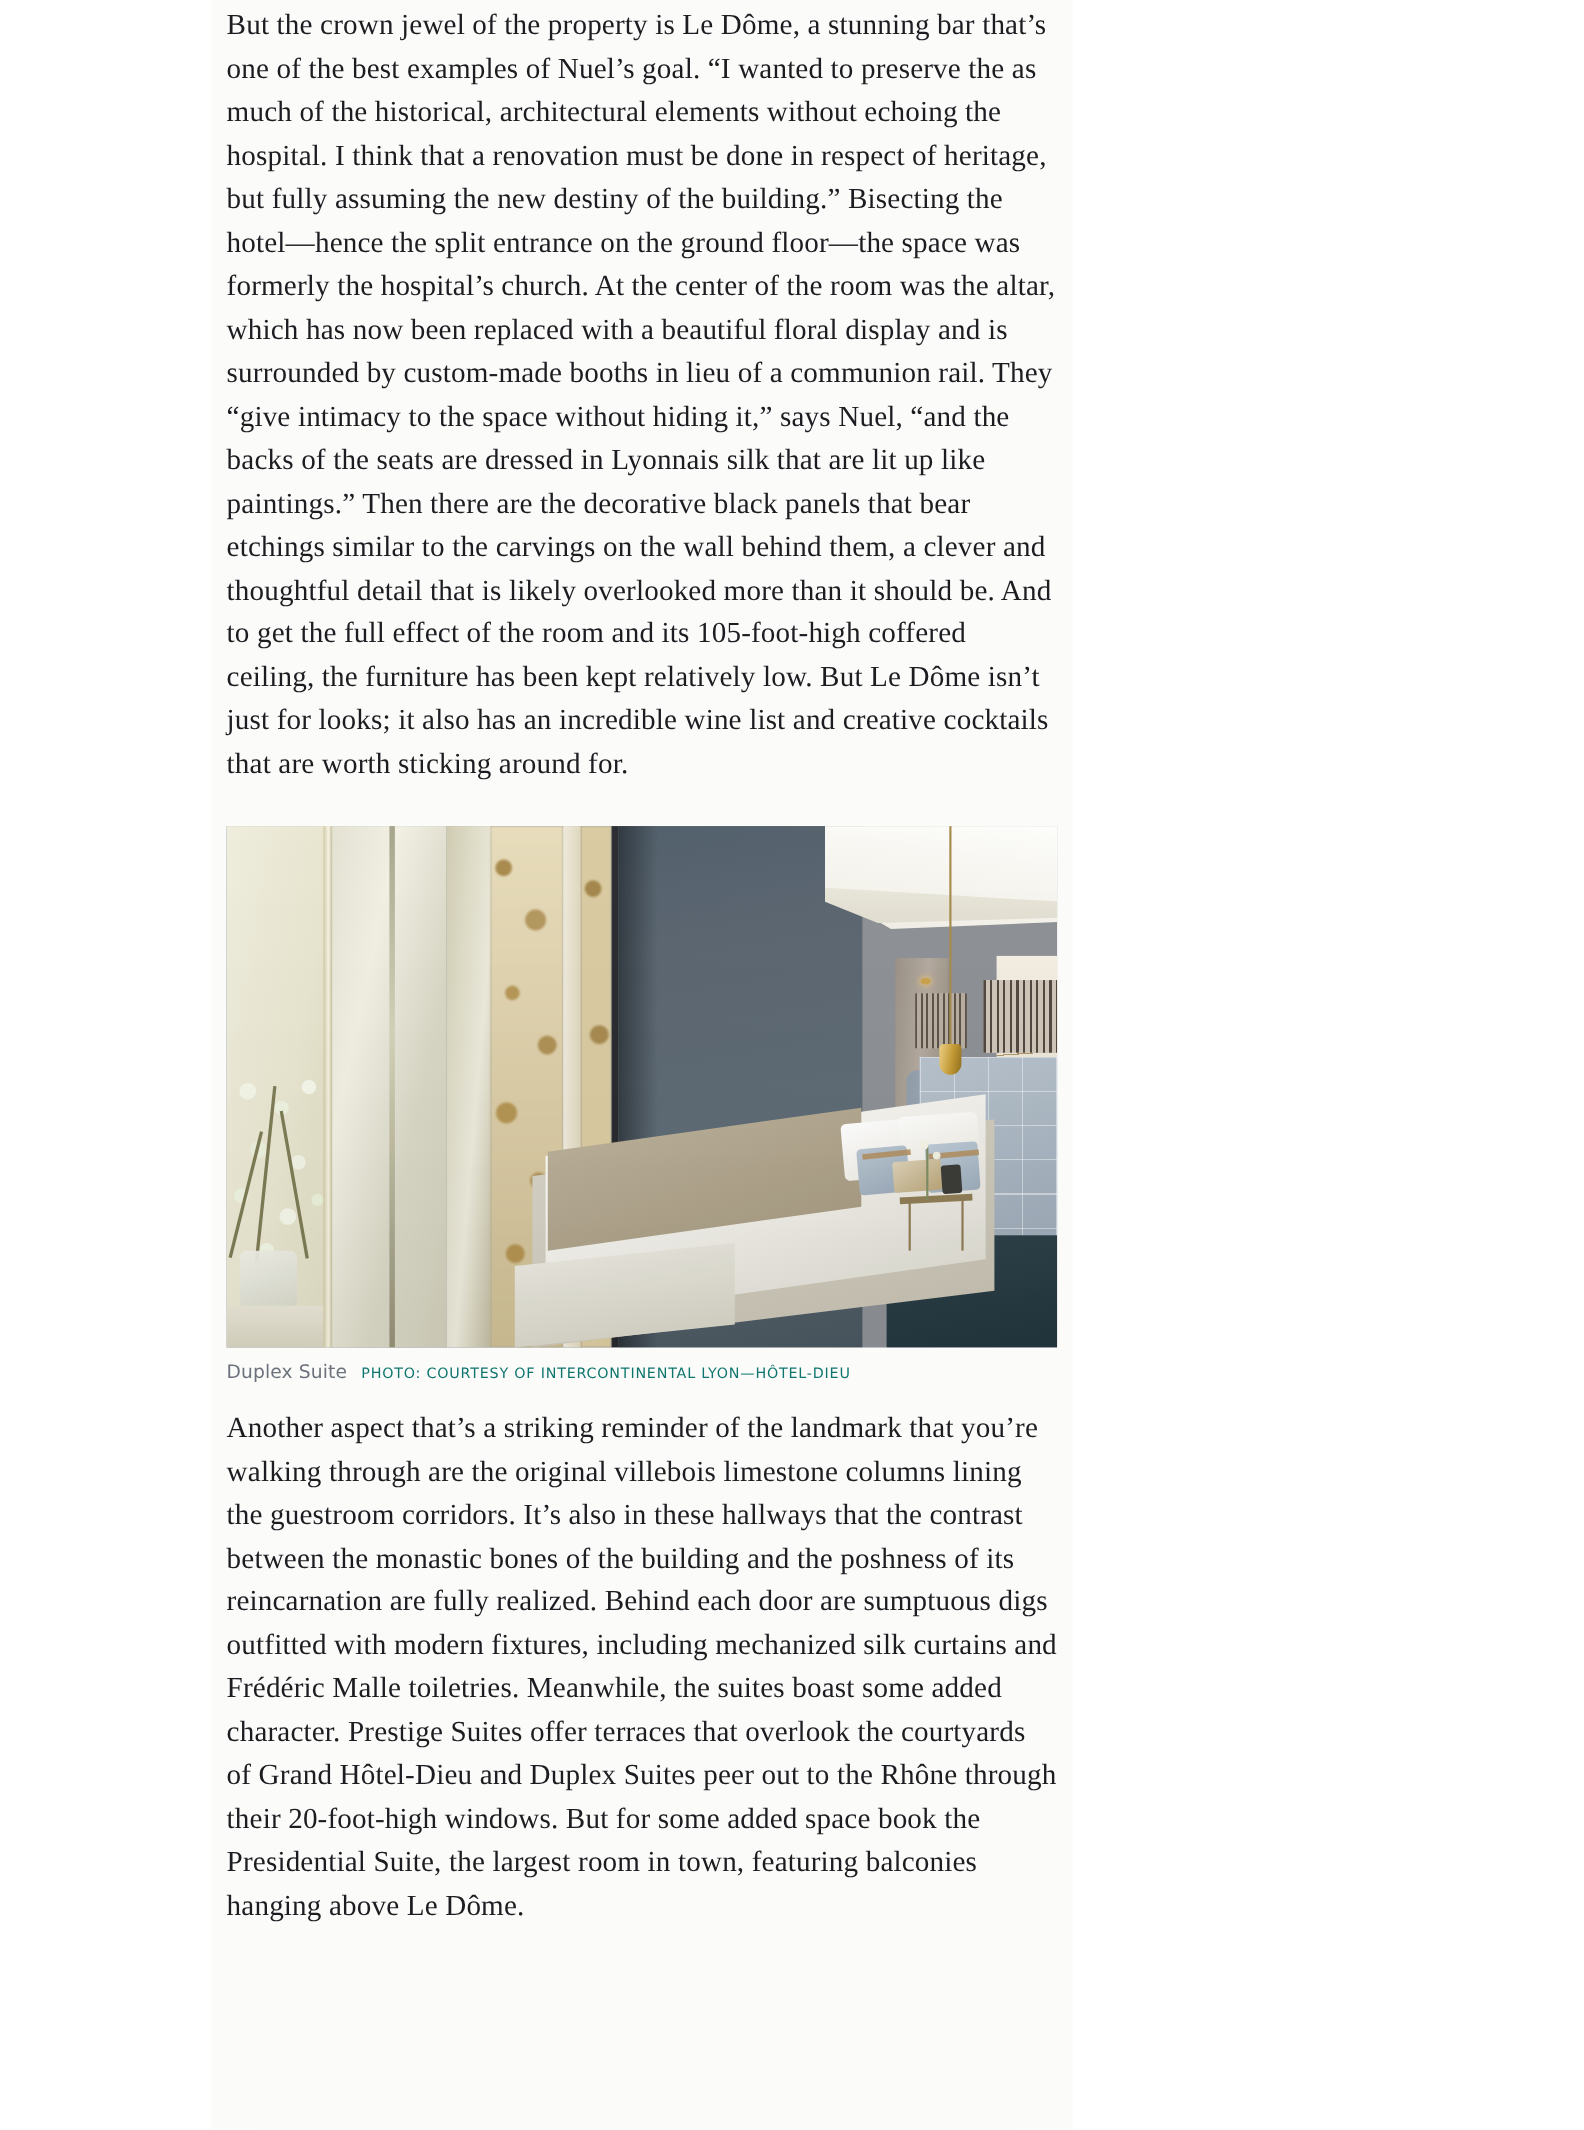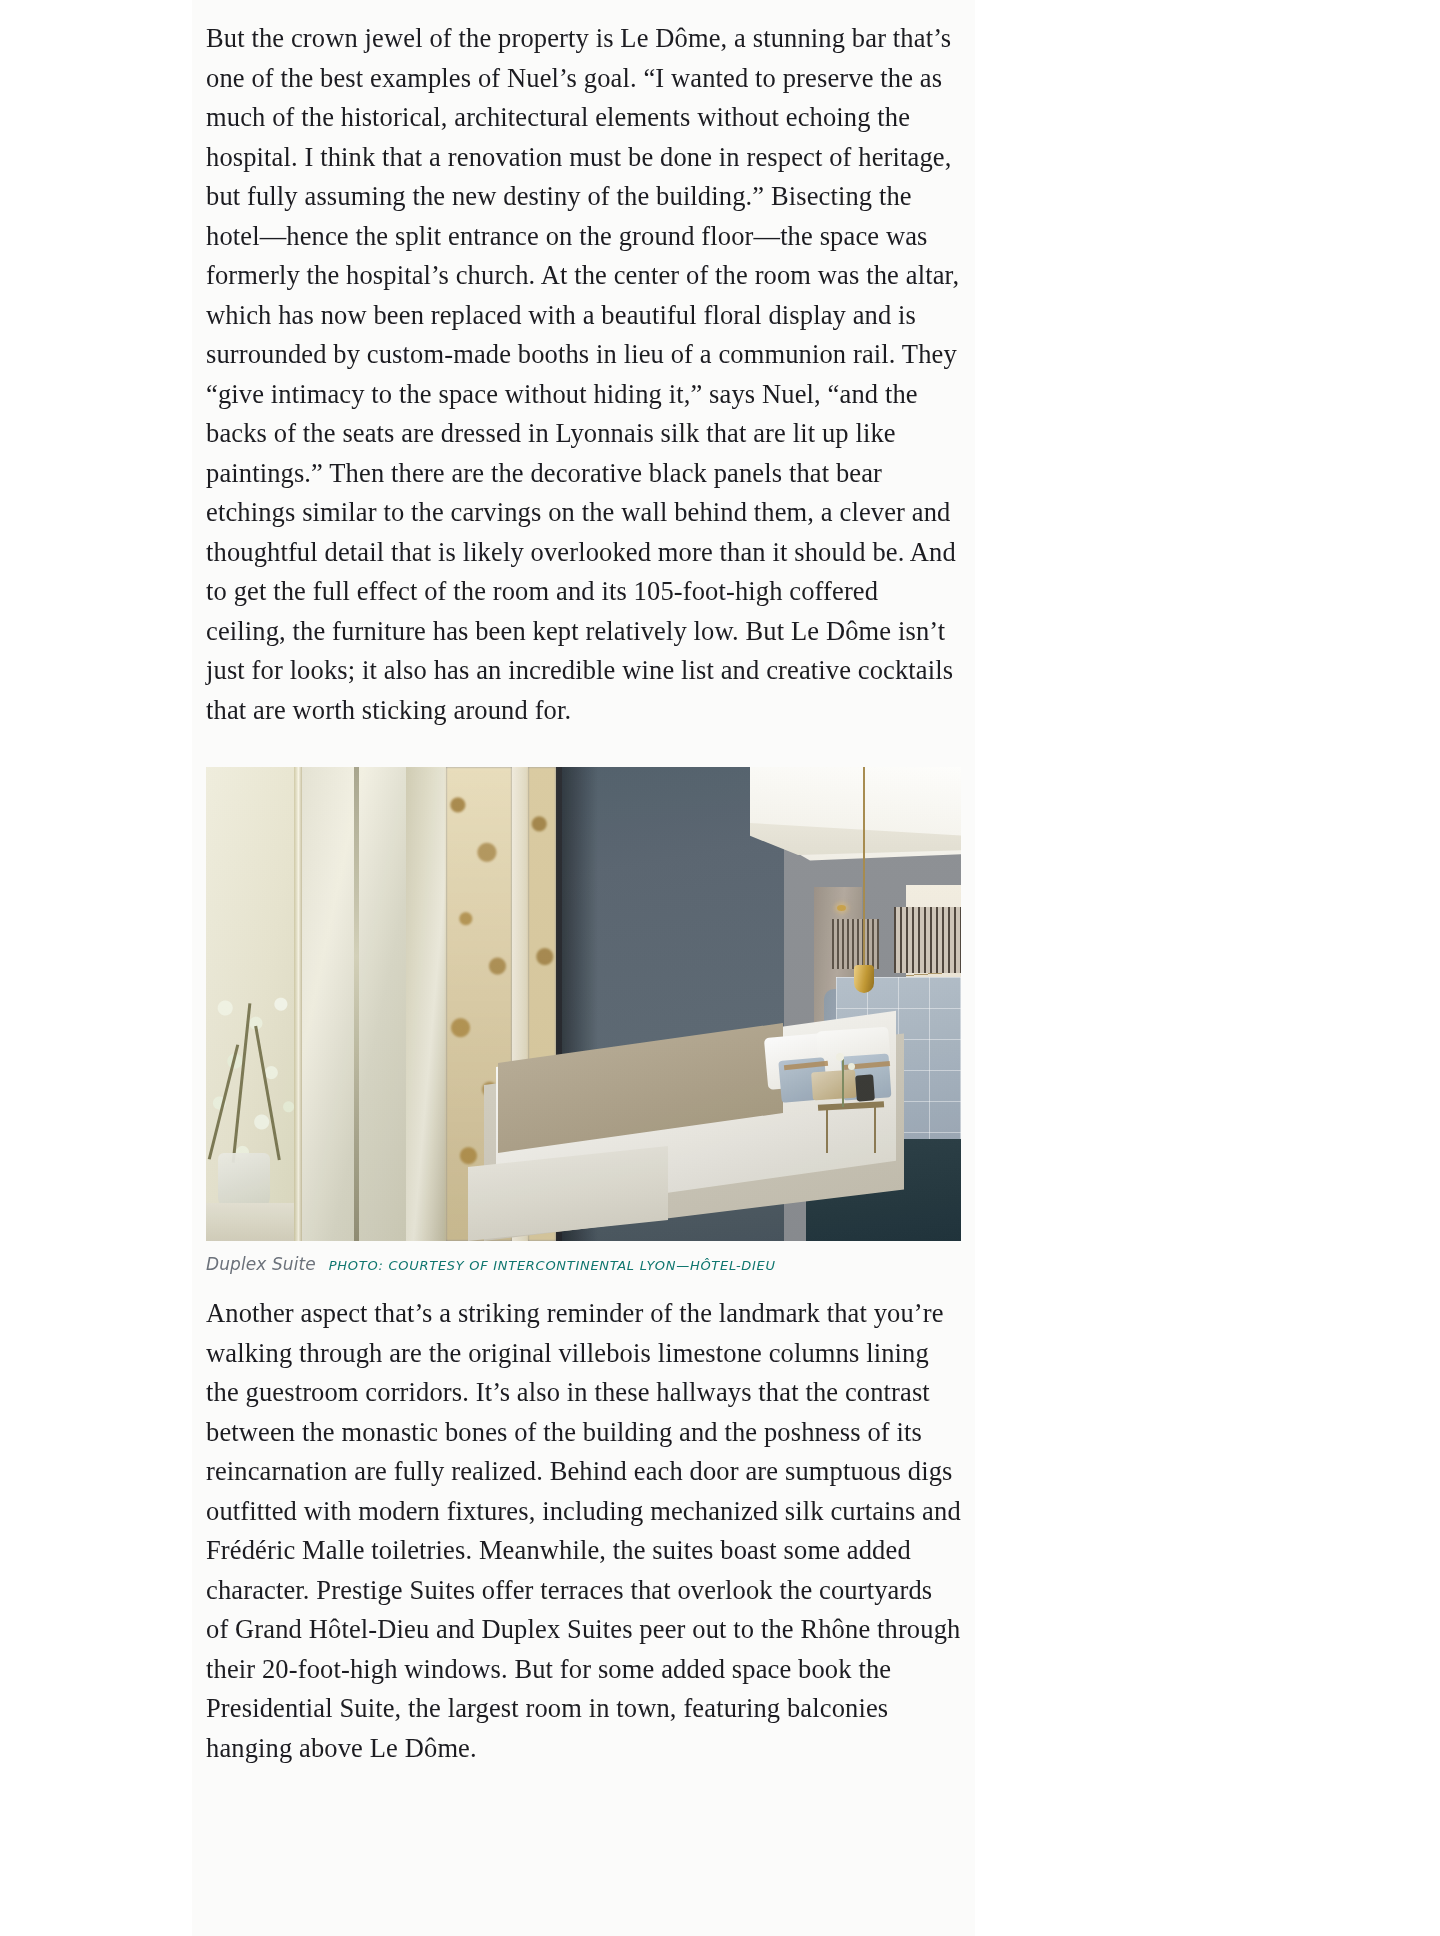--- a/index.html
+++ b/index.html
@@ -19,21 +19,21 @@
   .article-column {
     position: absolute;
     left: 192px;
     top: 0;
     width: 783px;
     height: 1936px;
     background: #fbfbfa;
   }
 
   .article-inner {
-    padding: 16px 14px;
+    padding: 0 14px;
     box-sizing: border-box;
     width: 100%;
   }
 
   .body-paragraph {
     font-family: "Liberation Serif", "DejaVu Serif", serif;
     font-size: 26.5px;
     line-height: 39.5px;
     color: #1c1c21;
     margin: 0;
@@ -43,21 +43,20 @@
   }
 
   .para-top {
     padding-top: 3px;
   }
 
   
   .figure-block {
     margin: 0;
     padding-top: 37px;
-    font-style: italic;
   }
 
   .figure-image {
     position: relative;
     width: 755px;
     height: 474px;
     overflow: hidden;
     background: #8c8f93;
   }
 

